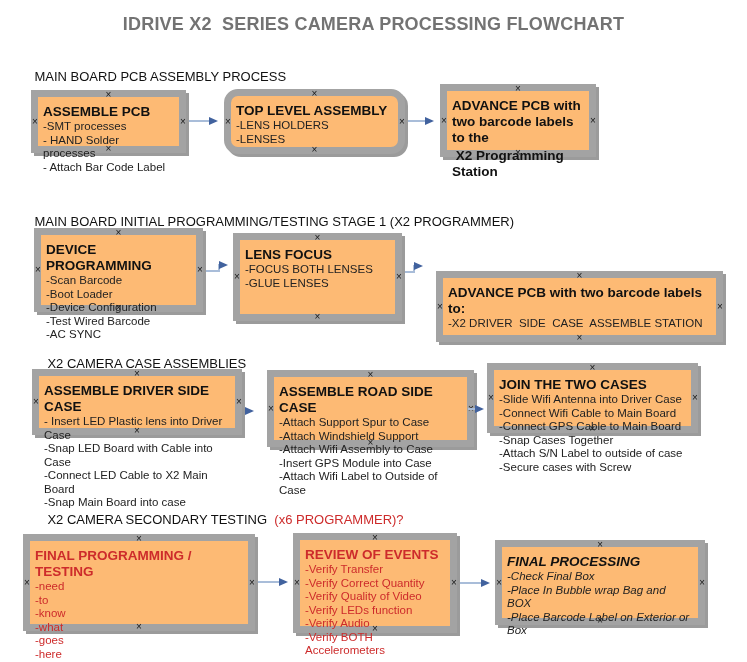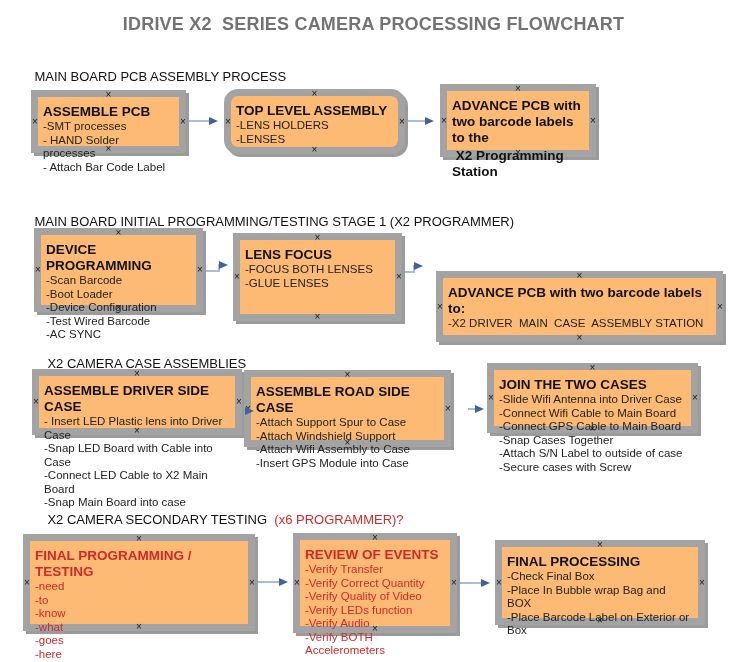--- a/index.html
+++ b/index.html
@@ -114,48 +114,49 @@
         <div>-GLUE LENSES</div>
       </div>
   </div>
   <div class="box" style="left:436px; top:237px; width:287px; height:71px;margin-top:34px;">
     <span class="cp cp-t"></span>
       <span class="cp cp-b"></span>
       <span class="cp cp-l"></span>
       <span class="cp cp-r"></span>
     <div class="box-title">ADVANCE PCB with two barcode labels to:</div>
     <div class="box-lines">
-        <div>-X2 DRIVER  MAIN  CASE  ASSEMBLY STATION</div>
+        <div>-X2 DRIVER  SIDE  CASE  ASSEMBLE STATION</div>
       </div>
   </div>
 
   <div class="box" style="left:32px; top:369px; width:210px; height:66px;">
     <span class="cp cp-t"></span>
       <span class="cp cp-b"></span>
       <span class="cp cp-l"></span>
       <span class="cp cp-r"></span>
     <div class="box-title">ASSEMBLE DRIVER SIDE CASE</div>
     <div class="box-lines">
         <div>- Insert LED Plastic lens into Driver Case</div>
         <div>-Snap LED Board with Cable into Case</div>
         <div>-Connect LED Cable to X2 Main Board</div>
         <div>-Snap Main Board into case</div>
       </div>
   </div>
-  <div class="box" style="left:244px; top:370px; width:207px; height:77px;">
+  <div class="box" style="left:267px; top:370px; width:207px; height:77px;">
     <span class="cp cp-t"></span>
       <span class="cp cp-b"></span>
       <span class="cp cp-l"></span>
       <span class="cp cp-r"></span>
     <div class="box-title">ASSEMBLE ROAD SIDE CASE</div>
     <div class="box-lines">
         <div>-Attach Support Spur to Case</div>
         <div>-Attach Windshield Support</div>
         <div>-Attach Wifi Assembly to Case</div>
         <div>-Insert GPS Module into Case</div>
+        <div>-Attach Wifi Label to Outside of Case</div>
       </div>
   </div>
   <div class="box" style="left:487px; top:363px; width:211px; height:70px;">
     <span class="cp cp-t"></span>
       <span class="cp cp-b"></span>
       <span class="cp cp-l"></span>
       <span class="cp cp-r"></span>
     <div class="box-title">JOIN THE TWO CASES</div>
     <div class="box-lines">
         <div>-Slide Wifi Antenna into Driver Case</div>
@@ -190,21 +191,21 @@
     <div class="box-title">REVIEW OF EVENTS</div>
     <div class="box-lines">
         <div>-Verify Transfer</div>
         <div>-Verify Correct Quantity</div>
         <div>-Verify Quality of Video</div>
         <div>-Verify LEDs function</div>
         <div>-Verify Audio</div>
         <div>-Verify BOTH Accelerometers</div>
       </div>
   </div>
-  <div class="box" style="left:495px; top:540px; width:210px; height:85px;">
+  <div class="box" style="left:495px; top:540px; width:210px; height:85px;font-style:italic;">
     <span class="cp cp-t"></span>
       <span class="cp cp-b"></span>
       <span class="cp cp-l"></span>
       <span class="cp cp-r"></span>
     <div class="box-title">FINAL PROCESSING</div>
     <div class="box-lines">
         <div>-Check Final Box</div>
         <div>-Place In Bubble wrap Bag and BOX</div>
         <div>-Place Barcode Label on Exterior or Box</div>
       </div>

